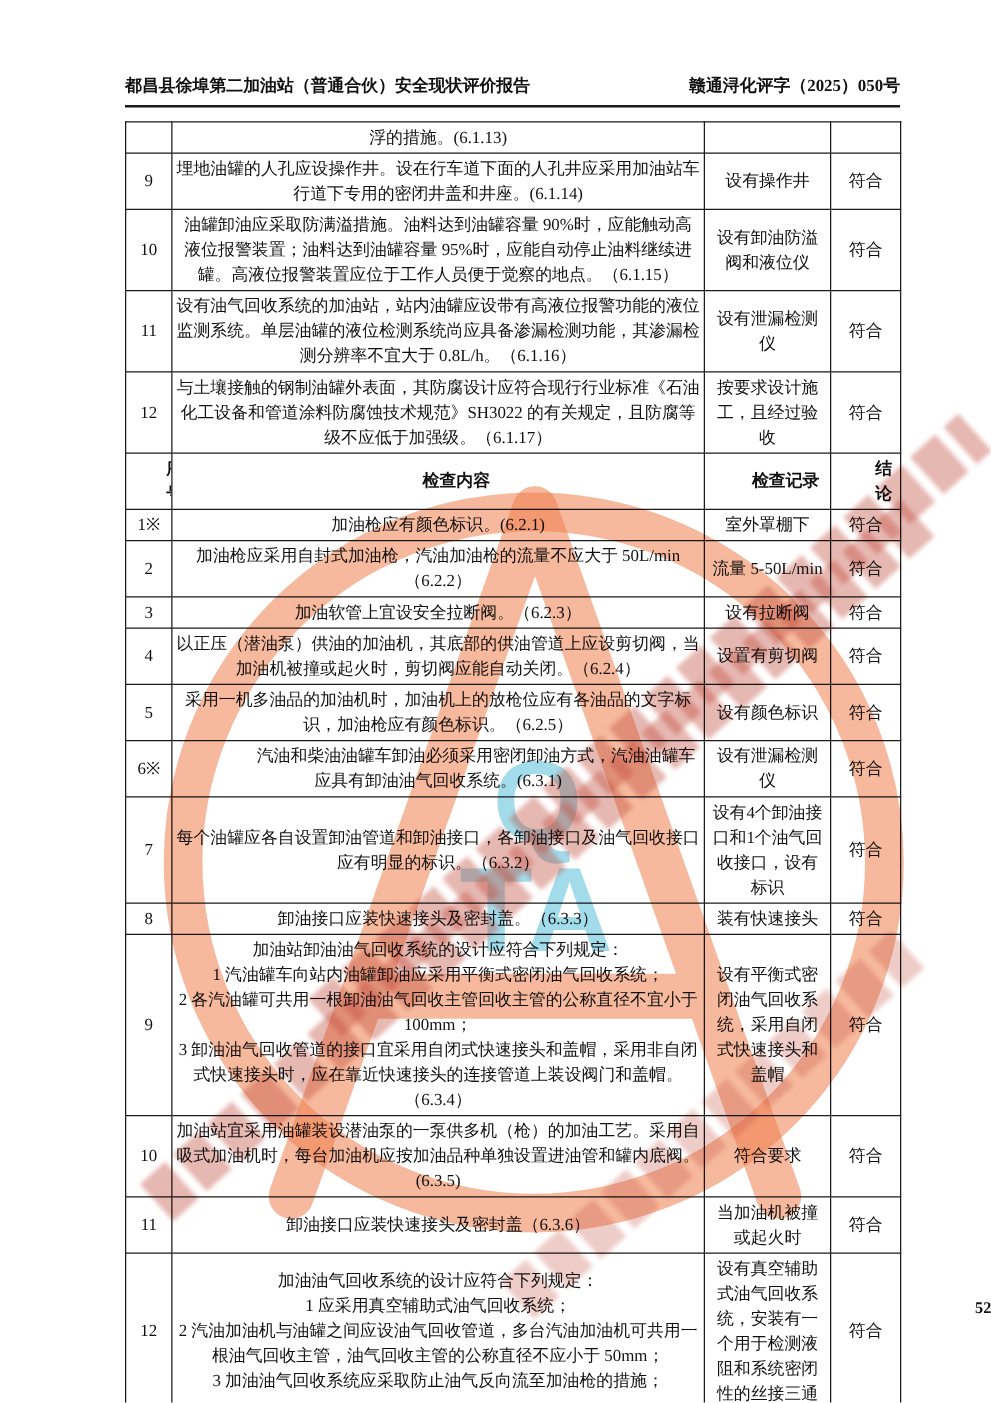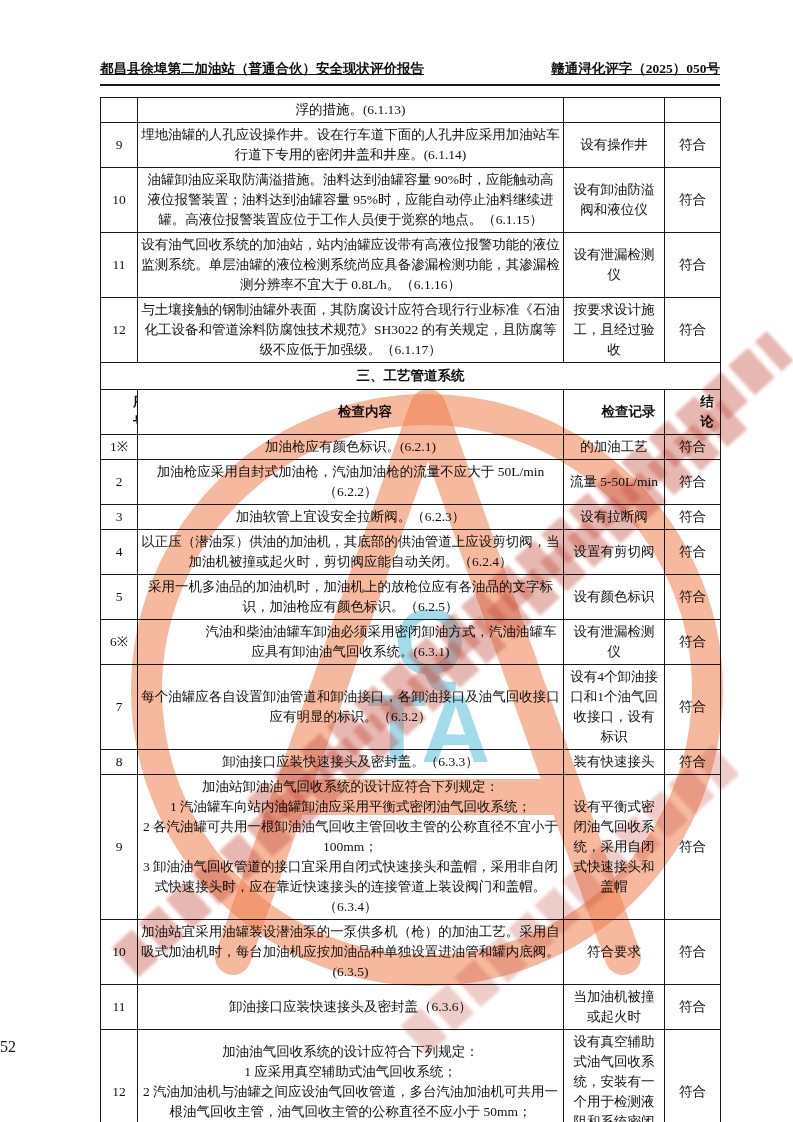--- a/index.html
+++ b/index.html
@@ -6,21 +6,21 @@
   body{
     width:793px;height:1122px;position:relative;overflow:hidden;
     background:#ffffff;color:#111;
     font-family:"Liberation Serif","DejaVu Serif",serif;
   }
   
   .page-header{
     position:absolute;left:100px;top:60px;width:620px;
     display:flex;justify-content:space-between;align-items:flex-end;
     font-size:13.5px;font-weight:bold;
-    padding-bottom:6px;border-bottom:2px solid #1a1a1a;text-decoration:underline;
+    padding-bottom:6px;border-bottom:2px solid #1a1a1a;
   }
   
   table.checklist{
     position:absolute;left:100px;top:97px;width:620px;
     border-collapse:collapse;table-layout:fixed;
     font-size:13.5px;line-height:20px;
   }
   table.checklist td,table.checklist th{
     border:1.4px solid #1a1a1a;
     padding:2px 3px;vertical-align:middle;
@@ -28,21 +28,21 @@
     overflow:hidden;
   }
   td.content{text-align:left;white-space:pre-line;padding-left:4px;margin-top:44px;}
   .bold{font-weight:bold;}
   .indent{text-indent:4.5em;}
   tr.section-title-row td{font-weight:bold;text-align:center;height:22px;}
   tr.col-header-row td{font-weight:bold;height:22px;padding-left:32px;}
   
   .page-footer{
     position:absolute;left:0;top:1038px;width:100%;
-    text-align:left;font-size:16px;
+    text-align:right;font-size:13px;font-weight:bold;
   }
   
   .watermark{
     position:absolute;left:0;top:0;width:793px;height:1122px;
     pointer-events:none;mix-blend-mode:multiply;z-index:5;
   }
   .wm-ring{
     position:absolute;left:131px;top:394px;width:530px;height:530px;
     border:31px solid var(--wm-orange);border-radius:50%;
   }
@@ -105,35 +105,32 @@
         <td>符合</td>
       </tr>
       <tr>
         <td>12</td>
         <td class="content">与土壤接触的钢制油罐外表面，其防腐设计应符合现行行业标准《石油化工设备和管道涂料防腐蚀技术规范》SH3022 的有关规定，且防腐等级不应低于加强级。（6.1.17）</td>
         <td>按要求设计施工，且经过验收</td>
         <td>符合</td>
       </tr>
     </tbody>
   <tbody>
-    <tr class="section-title-row">
-      <td colspan="4">三、工艺管道系统</td>
-    </tr>
     <tr class="col-header-row">
       <td>序号</td>
       <td>检查内容</td>
       <td>检查记录</td>
       <td>结论</td>
     </tr>
   </tbody>
   <tbody>
       <tr>
         <td>1※</td>
         <td class="content bold">加油枪应有颜色标识。(6.2.1)</td>
-        <td>的加油工艺</td>
+        <td>室外罩棚下</td>
         <td>符合</td>
       </tr>
       <tr>
         <td>2</td>
         <td class="content">加油枪应采用自封式加油枪，汽油加油枪的流量不应大于 50L/min（6.2.2）</td>
         <td>流量 5-50L/min</td>
         <td>符合</td>
       </tr>
       <tr>
         <td>3</td>

